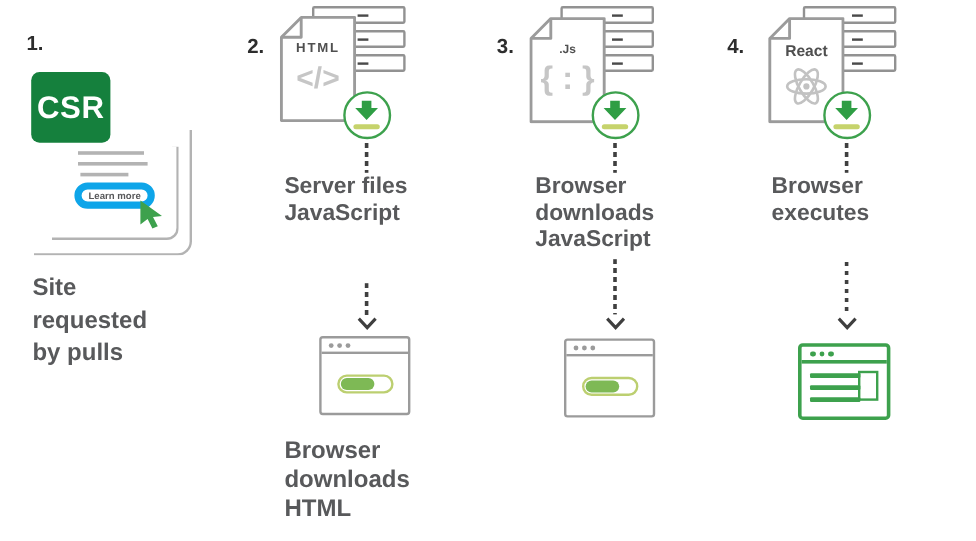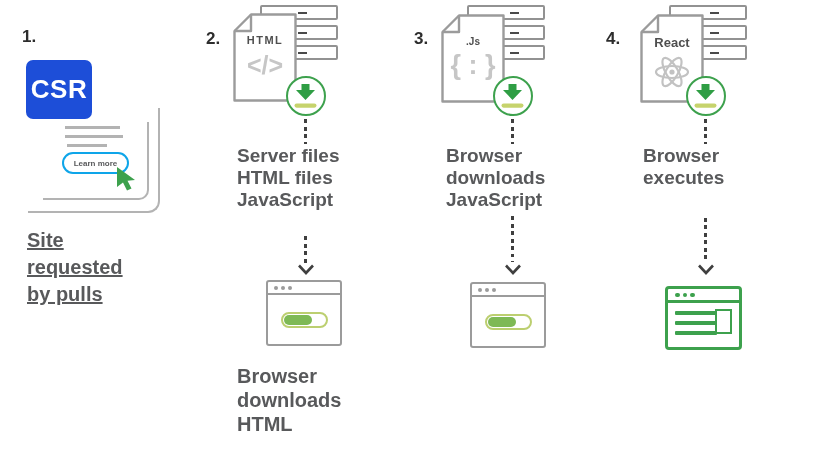--- a/index.html
+++ b/index.html
@@ -12,21 +12,21 @@
   .cap20{font-size:20px;line-height:24px;}
   .cap21{font-size:20px;line-height:27px;}
   .cap-final{font-size:20px;line-height:25px;letter-spacing:.2px;}
   
   .csr-box{position:absolute;left:26px;top:60px;width:66px;height:59px;border-radius:7px;
            display:flex;align-items:center;justify-content:center;
            font-size:26px;font-weight:700;color:#fff;letter-spacing:.5px;}
   .corner{position:absolute;border-right:2.5px solid #b3b3b3;border-bottom:2.5px solid #b3b3b3;
           border-bottom-right-radius:12px;background:transparent;}
   .tline{position:absolute;height:2.5px;background:#b3b3b3;}
-  .learn-btn{position:absolute;left:62px;top:152px;width:67px;height:22px;border:2px solid #0ea5e9;
+  .learn-btn{position:absolute;left:62px;top:152px;width:67px;height:22px;border:6px solid #0ea5e9;
              border-radius:12px;box-sizing:border-box;display:flex;align-items:center;justify-content:center;
              font-size:8px;font-weight:700;color:#58595b;background:#fff;}
   
   .bar{position:absolute;width:78px;height:15px;border:2.2px solid #929292;border-radius:2px;
        background:#fff;box-sizing:border-box;}
   .bar .dash{position:absolute;height:2.6px;width:9px;background:#4a4a4a;top:4.5px;}
   
   .file{position:absolute;width:64px;height:89px;z-index:2;}
   .file-label{position:absolute;left:0;width:100%;text-align:center;font-weight:700;color:#4f4f4f;}
   .file-symbol{position:absolute;left:0;width:100%;text-align:center;font-weight:700;color:#c6c6c6;}
@@ -49,33 +49,33 @@
   .browser.green .dot{background:#3da14d;width:4.5px;height:4.5px;}
   .gline{position:absolute;left:7px;width:42px;height:3.5px;background:#3da14d;border-radius:1px;}
   .grect{position:absolute;right:7px;top:20px;width:17px;height:25px;border:2.6px solid #3da14d;box-sizing:border-box;}
 </style>
 </head>
 <body>
 
 <div class="canvas">
 
   <div class="num" style="left:22px;top:27px;">1.</div>
-  <div class="csr-box" style="background:#1d4ed8;">
+  <div class="csr-box" style="background:#15803d;">
     <span>CSR</span>
   </div>
   <div class="corner" style="left:28px;top:108px;width:130px;height:103px;"></div>
   <div class="corner" style="left:43px;top:122px;width:104px;height:76px;border-bottom-right-radius:10px;"></div>
   <div class="tline" style="left:65px;top:126px;width:55px;"></div>
   <div class="tline" style="left:65px;top:135px;width:58px;"></div>
   <div class="tline" style="left:67px;top:144px;width:40px;"></div>
   <div class="learn-btn">Learn more</div>
   <svg class="abs" style="left:115px;top:166px;z-index:4;" width="27" height="29" viewBox="0 0 27 29">
     <path d="M2,1 L2,21 L8,16.5 L12,24.5 L16.5,22.5 L12.5,14.8 L20,14 Z" fill="#3da14d"></path>
   </svg>
-  <div class="caption cap21" style="left:27px;top:227px;text-decoration:underline;">
+  <div class="caption cap21" style="left:27px;top:227px;">
     <div>Site</div>
     <div>requested</div>
     <div>by pulls</div>
   </div>
 
   <div class="num" style="left:206px;top:29px;">2.</div>
   <div>
     <div class="bar" style="left:260px;top:5px;">
         <span class="dash" style="left:36px;"></span>
       </div>
@@ -96,21 +96,20 @@
   </div>
   <div class="dl-circle" style="left:286px;top:76px;">
     <svg width="35" height="35" viewBox="0 0 35 35">
       <path d="M13.5,6 h8 v6 h5.5 l-9.5,10 -9.5,-10 h5.5 z" fill="#2f9e44"></path>
       <rect x="6.5" y="25.5" width="22" height="4.2" rx="2.1" fill="#c6d36c"></rect>
     </svg>
   </div>
   <div class="vdash" style="left:304px;top:119px;height:25px;"></div>
   <div class="caption cap19" style="left:237px;top:145px;">
     <div>Server files</div>
-    <div>HTML files</div>
     <div>JavaScript</div>
   </div>
   <div class="vdash" style="left:304px;top:236px;height:27px;"></div>
   <svg class="abs" style="left:297px;top:264px;" width="18" height="12" viewBox="0 0 18 12">
     <path d="M2,1.5 L9,9 L16,1.5" fill="none" stroke="#3f3f3f" stroke-width="2.6"></path>
   </svg>
   <div class="browser" style="left:266px;top:280px;">
     <div class="tbar">
       <span class="dot" style="left:6px;"></span>
       <span class="dot" style="left:13px;"></span>

